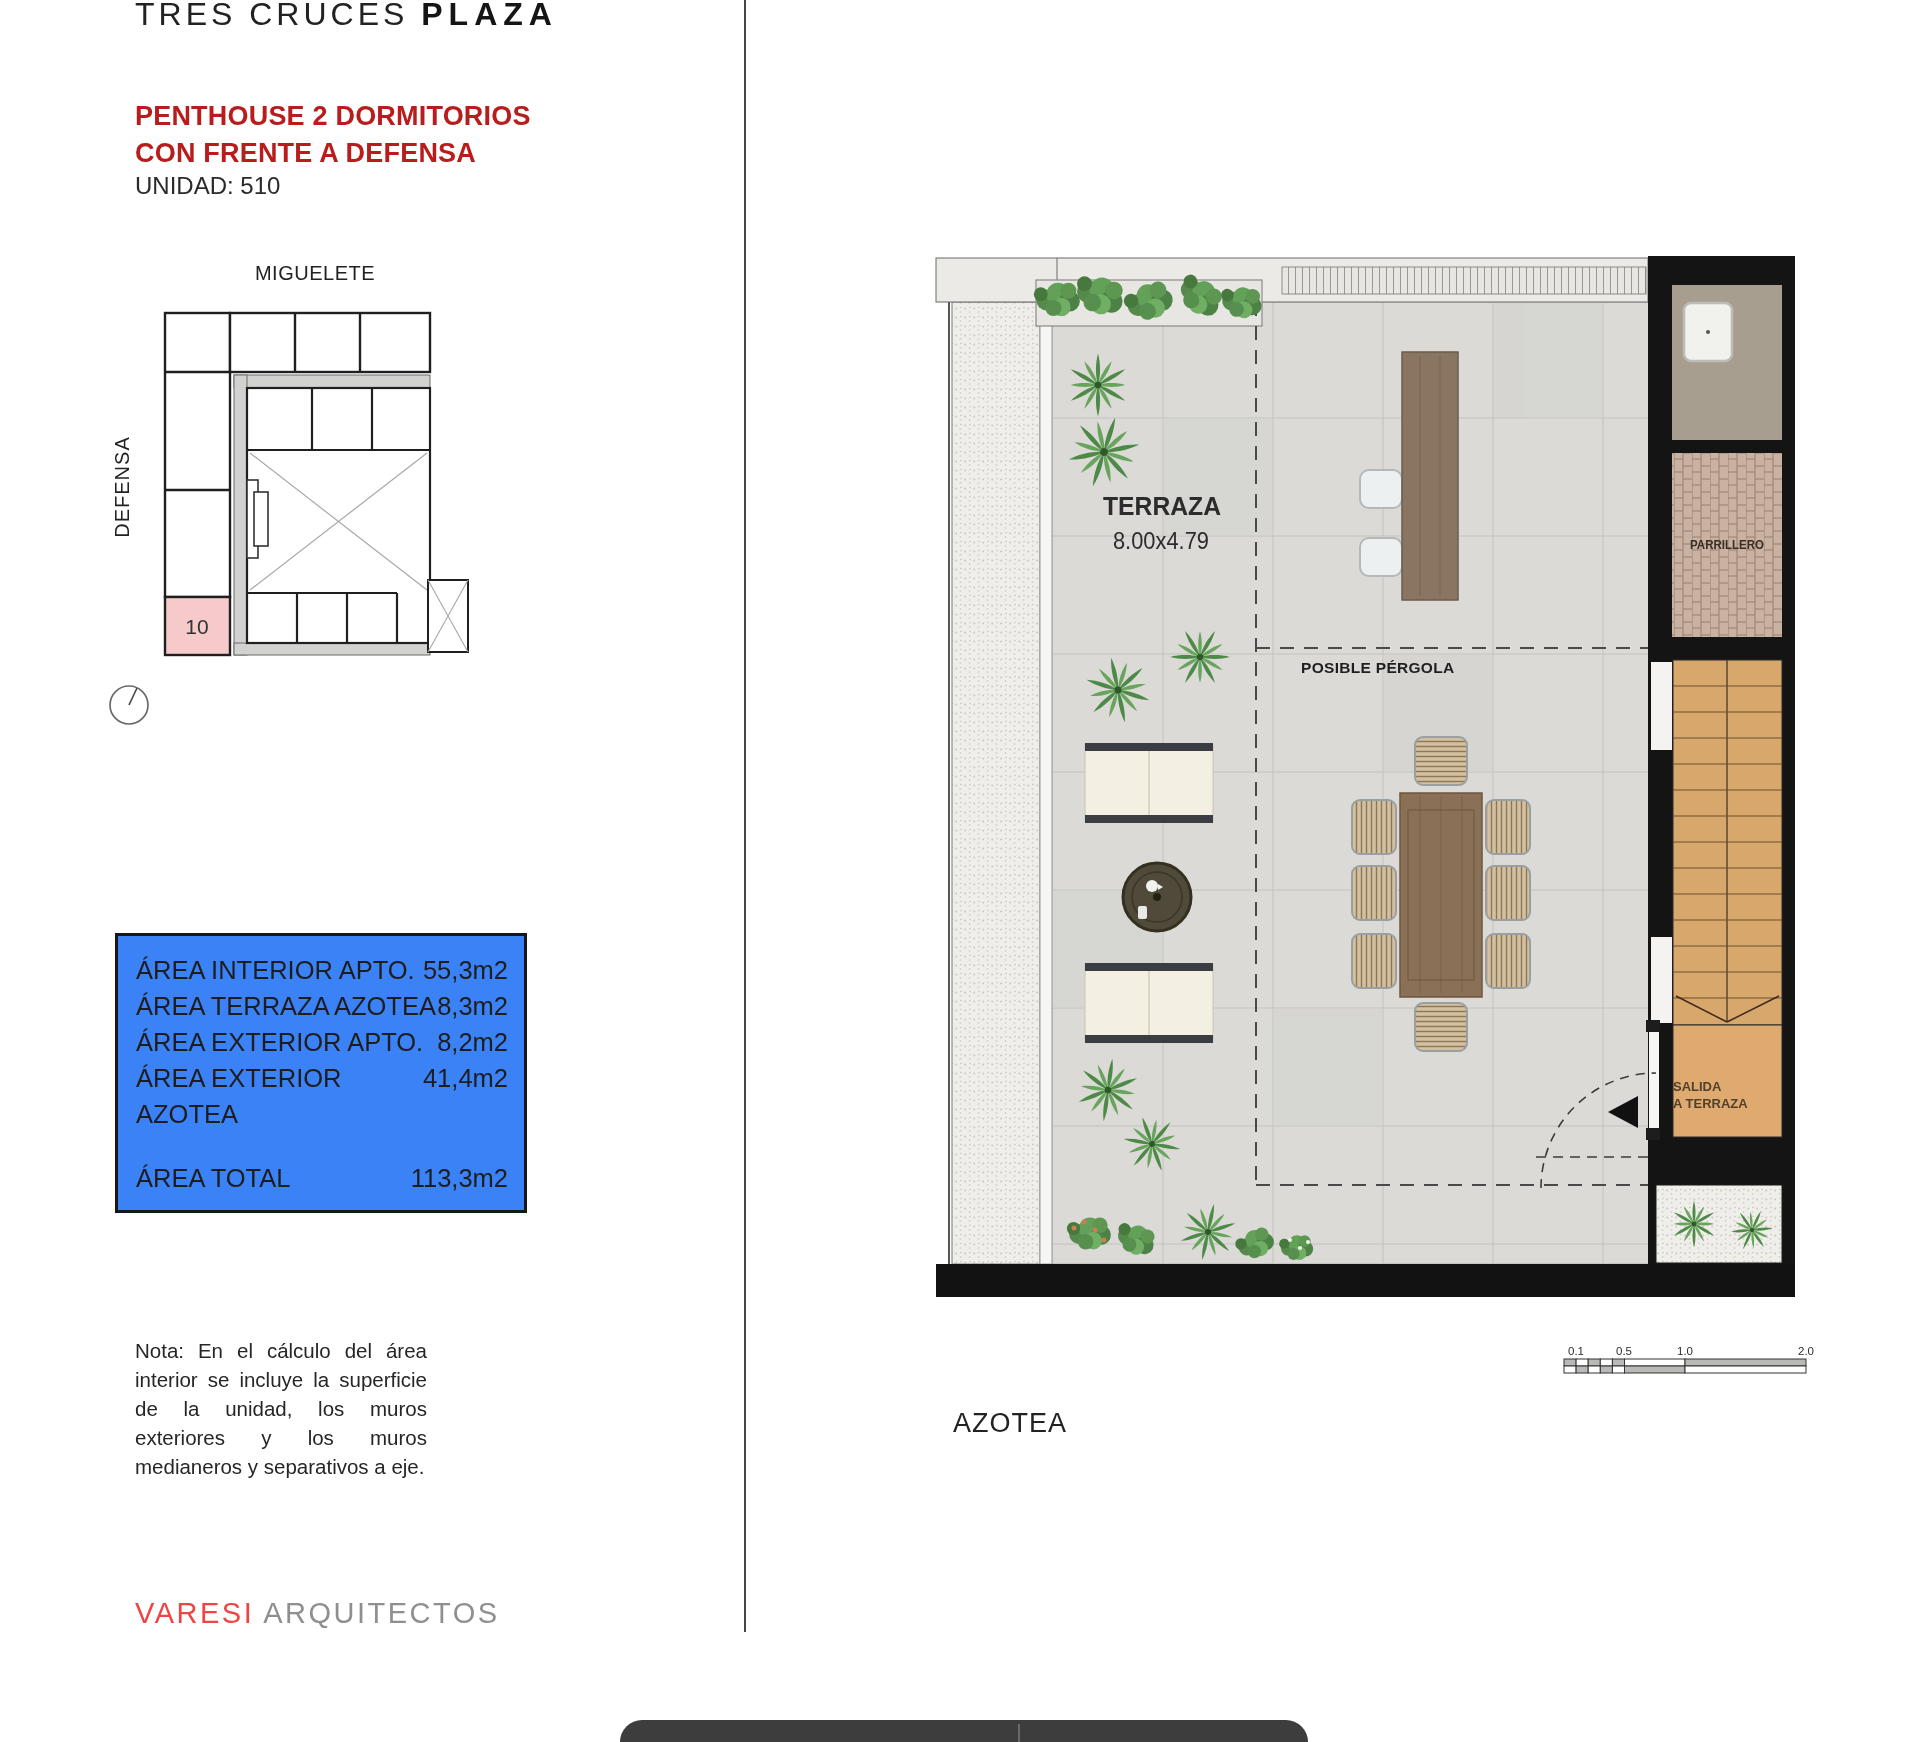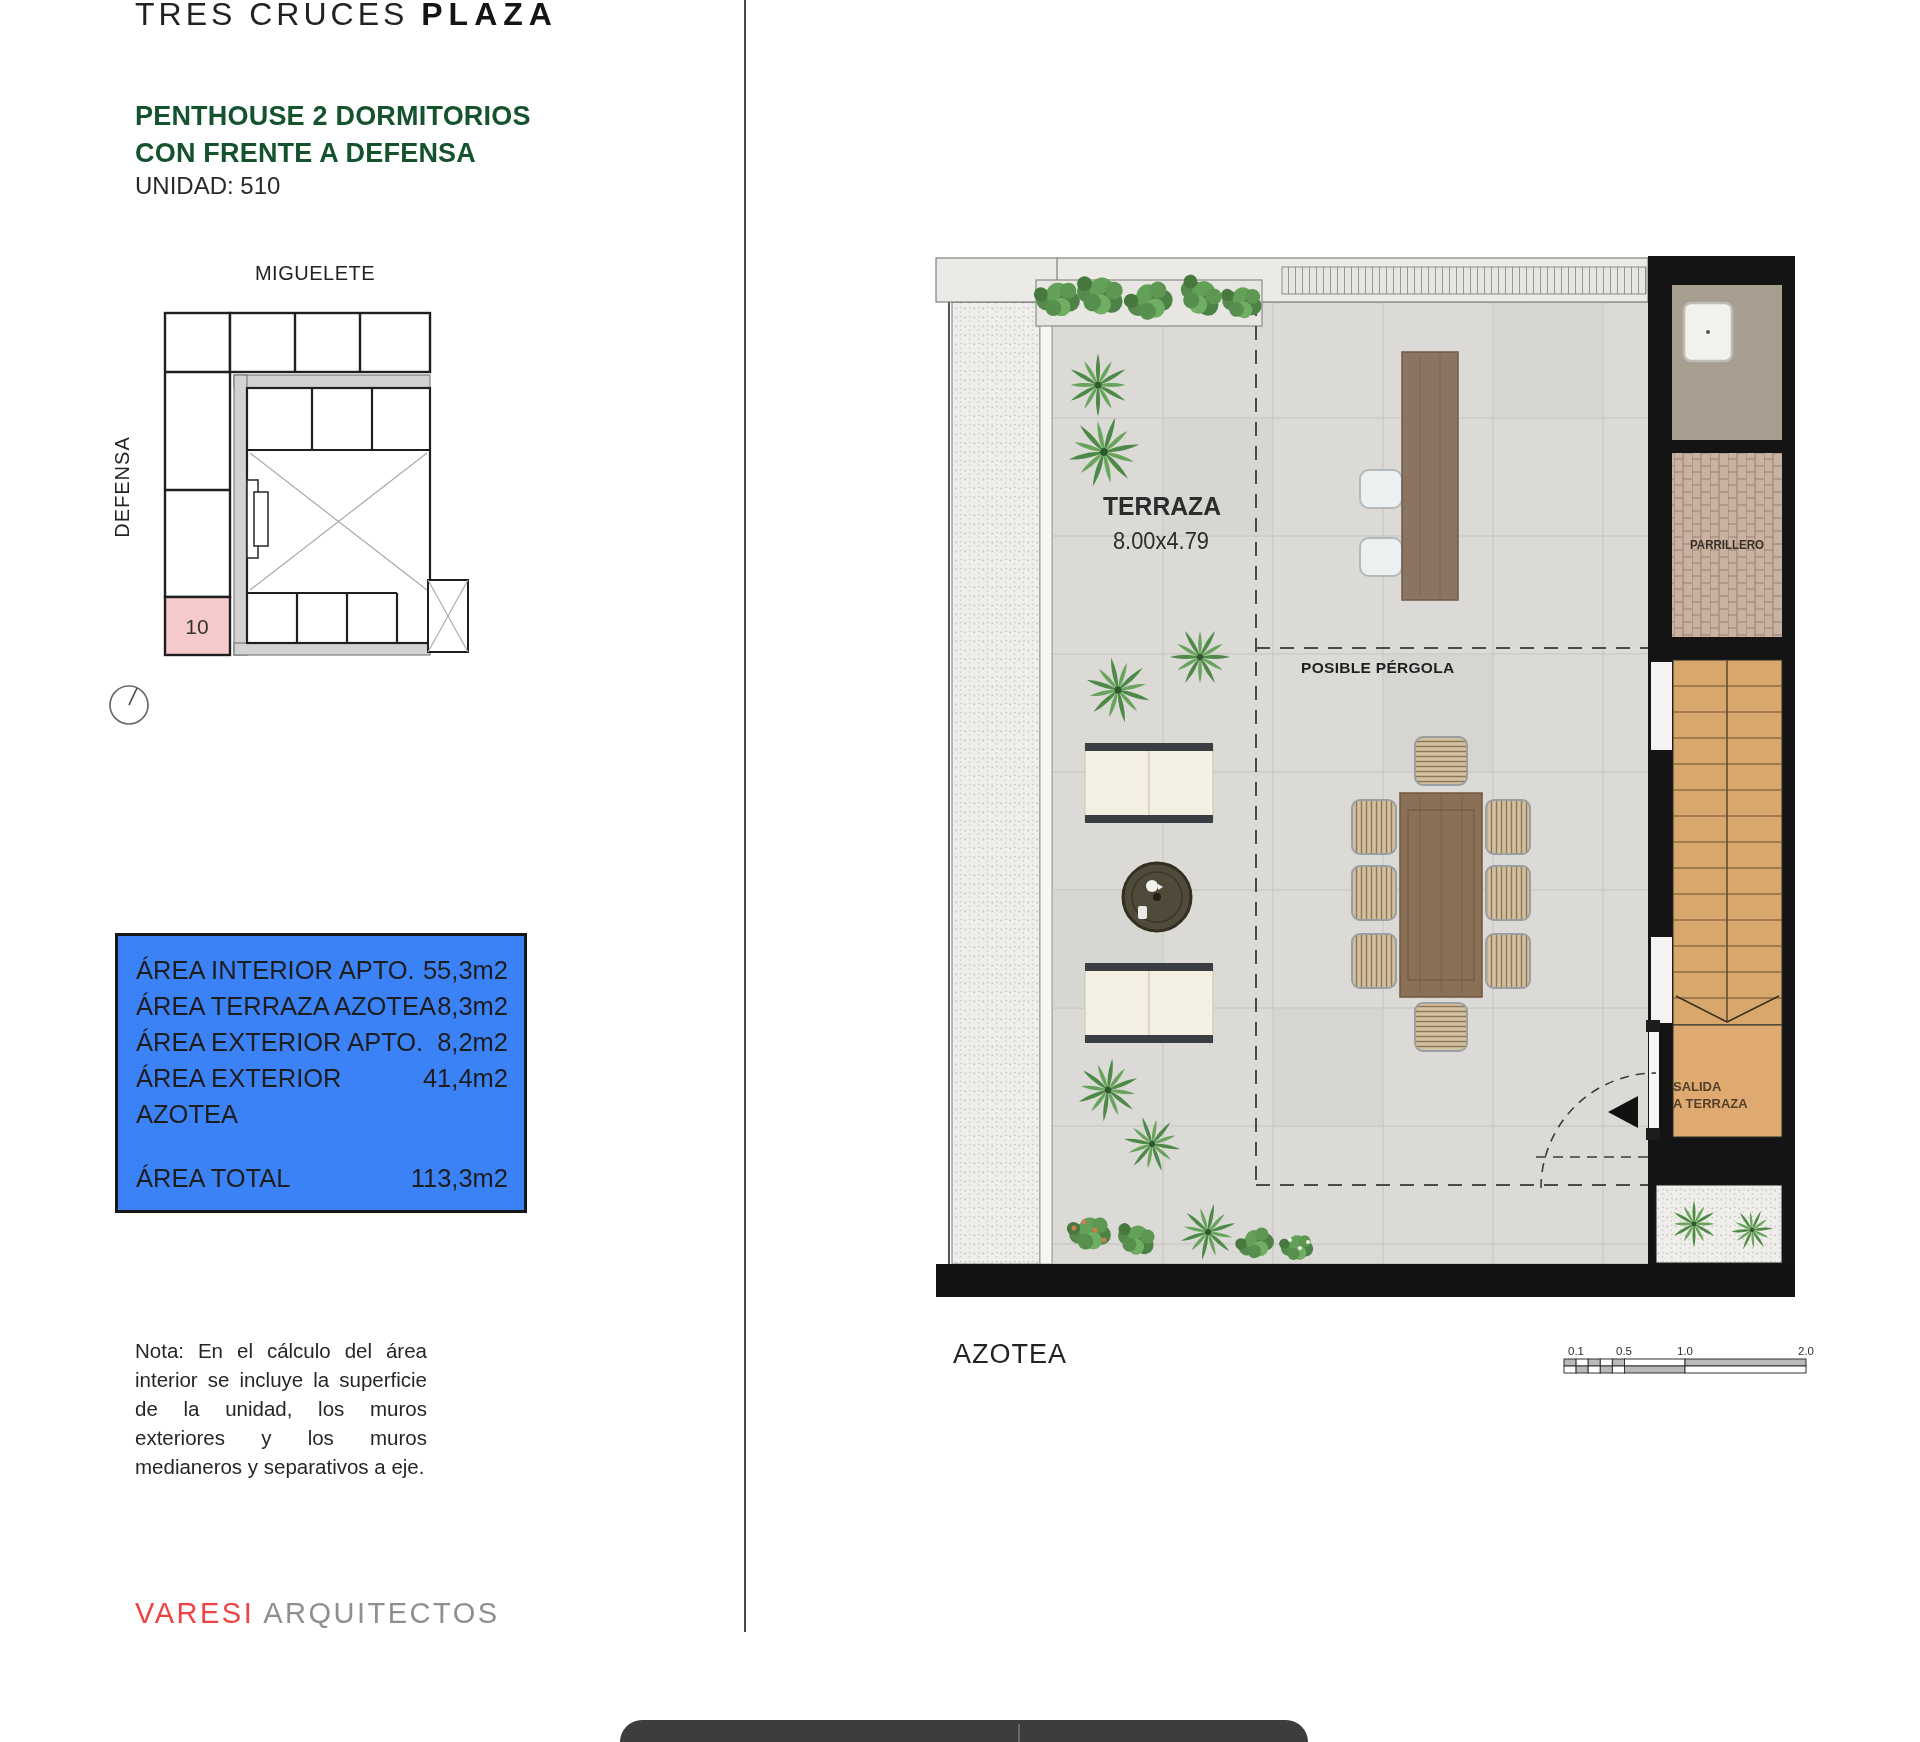--- a/index.html
+++ b/index.html
@@ -5,21 +5,21 @@
   html,body{margin:0;padding:0;}
   body{
     width:1920px;height:1742px;position:relative;background:#ffffff;
     font-family:"Liberation Sans", sans-serif;color:#1d1d1d;overflow:hidden;
   }
   .abs{position:absolute;}
 
   
   .brand{left:135px;top:-4px;font-size:32px;letter-spacing:4px;color:#222;white-space:nowrap;}
   .brand b{font-weight:700;letter-spacing:6px;color:#151515;}
-  .unit-title{left:135px;top:98px;font-size:27px;font-weight:700;line-height:37px;color:#14532d;letter-spacing:.2px;}
+  .unit-title{left:135px;top:98px;font-size:27px;font-weight:700;line-height:37px;color:#b91c1c;letter-spacing:.2px;}
   .unit-label{left:135px;top:172px;font-size:24px;font-weight:400;color:#2a2a2a;}
   .street-top{left:160px;top:262px;width:310px;text-align:center;font-size:20px;letter-spacing:.5px;color:#222;}
   .street-left{left:122px;top:487px;transform:translate(-50%,-50%) rotate(-90deg);font-size:20px;letter-spacing:1px;color:#222;white-space:nowrap;}
 
   .area-table{
     left:115px;top:933px;width:372px;border:3px solid #171717;background:#3b82f6;
     padding:16px 16px 14px 18px;font-size:25.5px;color:#1d1d1d;
   }
   .area-table .row{display:flex;justify-content:space-between;line-height:36px;}
   .area-table .row.total{margin-top:28px;}
@@ -35,21 +35,21 @@
 
   .divider{left:744px;top:0;width:2px;height:1632px;background:#474747;}
 
   
   .lbl{position:absolute;color:#2c2c2c;white-space:nowrap;}
   .lbl-terraza{left:1103px;top:491px;width:122px;text-align:center;font-size:26px;font-weight:600;transform:scaleX(.95);transform-origin:left;}
   .lbl-dims{left:1103px;top:528px;width:122px;text-align:center;font-size:23px;font-weight:400;transform:scaleX(.95);transform-origin:left;}
   .lbl-pergola{left:1286px;top:659px;font-size:15.5px;font-weight:700;letter-spacing:.3px;color:#1f1f1f;margin-left:15px;}
   .lbl-parrillero{left:1672px;top:538px;width:110px;text-align:center;font-size:12.5px;font-weight:700;color:#3a2d23;transform:scaleX(.92);}
   .lbl-salida{left:1673px;top:1078px;width:130px;text-align:left;font-size:13px;font-weight:700;color:#53402c;line-height:17px;}
-  .lbl-azotea{left:953px;top:1339px;font-size:27px;font-weight:500;letter-spacing:1px;color:#222;}
+  .lbl-azotea{left:953px;top:1408px;font-size:27px;font-weight:500;letter-spacing:1px;color:#222;}
 
   
   .bottom-bar{left:620px;top:1720px;width:688px;height:22px;background:#3d3d3d;border-radius:26px 26px 0 0;display:flex;}
   .bottom-bar .seg{flex:1;}
   .bottom-bar .sep{width:2px;background:#6a6a6a;margin-top:4px;}
 </style>
 </head>
 <body>
 
 <div class="abs brand">

